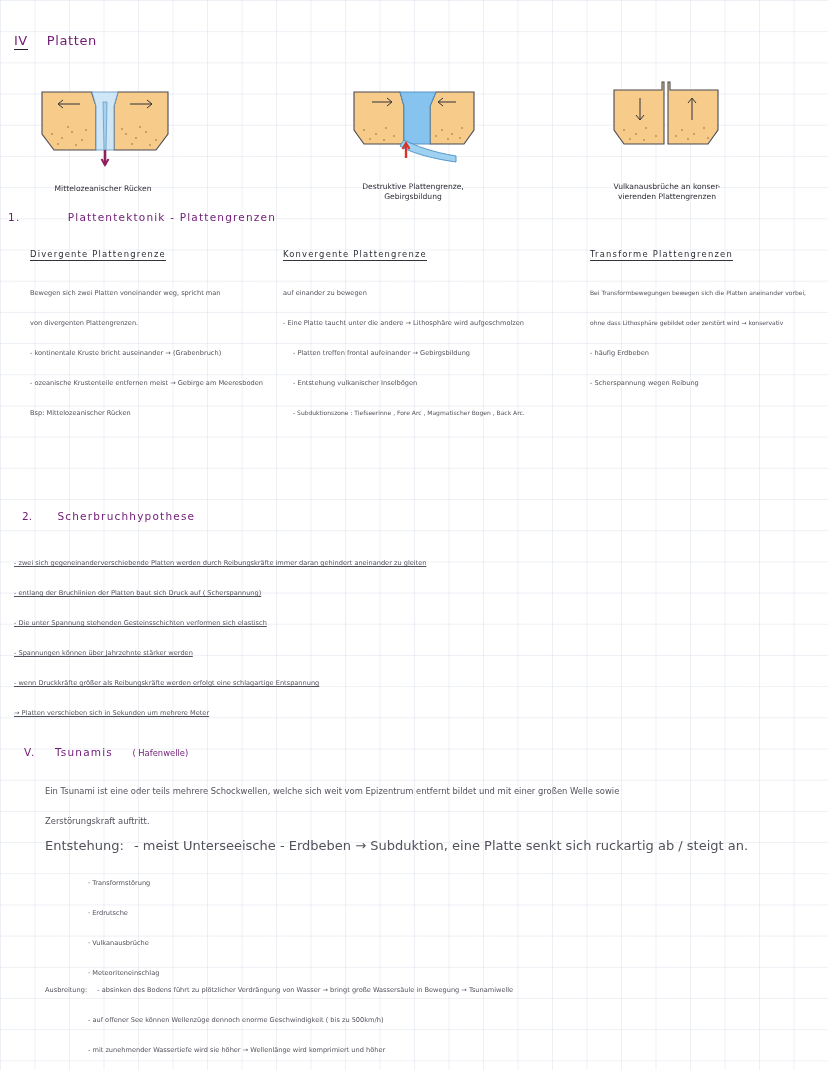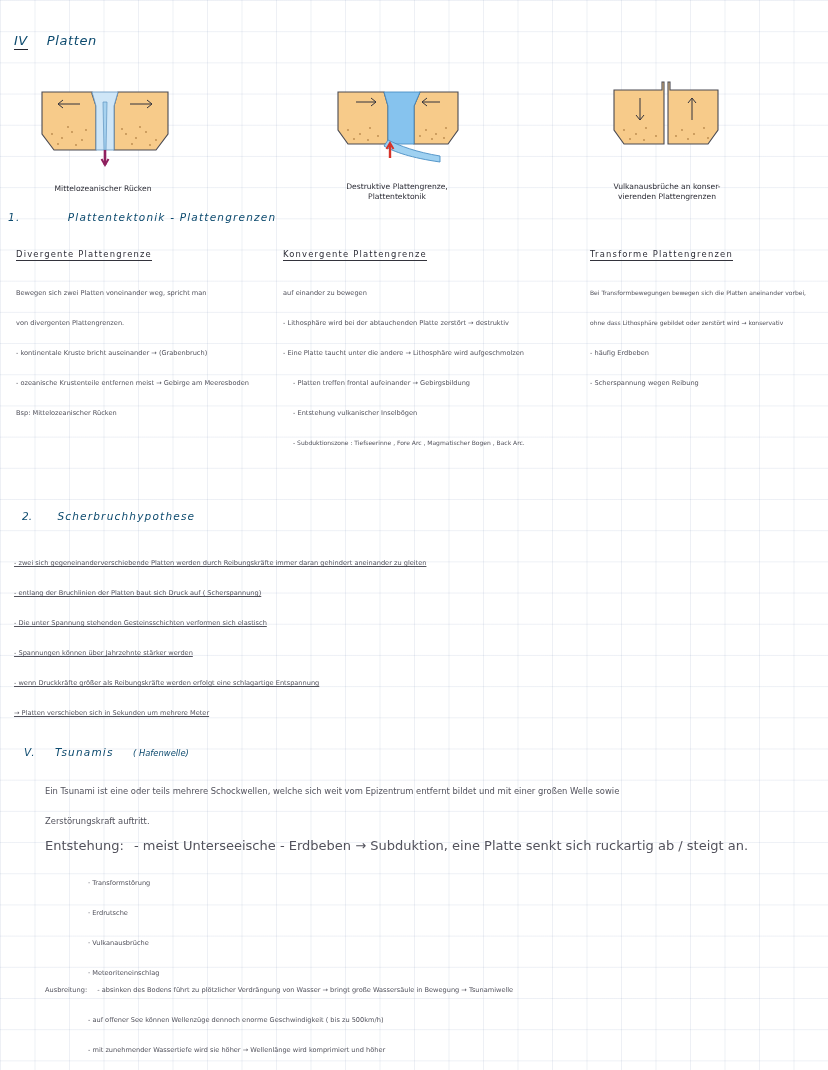--- a/index.html
+++ b/index.html
@@ -18,21 +18,21 @@
     position: absolute; inset: 0;
     background-image:
       linear-gradient(to right, rgba(120,140,180,0.13) 1px, transparent 1px),
       linear-gradient(to bottom, rgba(120,140,180,0.13) 1px, transparent 1px);
     background-size: 34.5px 31.2px;
     pointer-events: none;
     z-index: 0;
   }
   #page { position: absolute; inset:0; z-index: 1; }
 
-  .hw { font-family: "DejaVu Sans", sans-serif; color:#0c4a6e;font-style:italic; }
+  .hw { font-family: "DejaVu Sans", sans-serif; color:#701a75; }
   .abs { position: absolute; }
 
   
   .sec-num {
     font-size: 13px; letter-spacing: .5px;
     border-bottom: 1.2px solid #22222c; padding-bottom:1px;
     display:inline-block;
   }
   .h-title { font-size: 13px; letter-spacing:.6px; }
 
@@ -104,21 +104,21 @@
         <line x1="90" y1="32" x2="112" y2="32"></line>
         <polyline points="107,28 112,32 107,36"></polyline>
       </g>
 
       <path d="M65,78 L65,93" stroke="#8e1f5e" stroke-width="2.6"></path>
       <polyline points="61.5,87 65,93 68.5,87" fill="none" stroke="#8e1f5e" stroke-width="2"></polyline>
     </svg>
     <div class="cap" style="width:170px; margin-left:-22px; margin-top:12px;">Mittelozeanischer Rücken</div>
   </div>
 
-  <div class="abs" style="left:336px; top:72px;">
+  <div class="abs" style="left:352px; top:72px;">
     <svg width="125" height="100" viewBox="0 0 125 100">
 
       <path d="M2,20 L48,20 L52,34 L52,72 L12,72 L2,58 Z" fill="#f7cb8a" stroke="#4a4a52" stroke-width="1.1"></path>
 
       <path d="M84,20 L122,20 L122,58 L112,72 L78,72 L78,34 Z" fill="#f7cb8a" stroke="#4a4a52" stroke-width="1.1"></path>
 
       <path d="M48,20 L84,20 L78,34 L78,72 L52,72 L52,34 Z" fill="#86c3ee" stroke="#4a8fc4" stroke-width="0.9"></path>
 
       <path d="M52,68 C64,74 80,80 104,84 L104,90 C76,86 58,80 48,74 Z" fill="#9fd1f1" stroke="#4a8fc4" stroke-width="0.9"></path>
       <g fill="#b98a4d">
@@ -141,21 +141,21 @@
         <polyline points="35,26 40,30 35,34"></polyline>
         <line x1="104" y1="30" x2="86" y2="30"></line>
         <polyline points="91,26 86,30 91,34"></polyline>
       </g>
 
       <path d="M54,86 L54,72" stroke="#d6342a" stroke-width="2.4"></path>
       <polyline points="50.5,77 54,71 57.5,77" fill="none" stroke="#d6342a" stroke-width="2"></polyline>
     </svg>
     <div class="cap" style="width:170px; margin-left:-24px; margin-top:10px;">
       <div>Destruktive Plattengrenze,</div>
-      <div>Plattentektonik</div>
+      <div>Gebirgsbildung</div>
     </div>
   </div>
 
   <div class="abs" style="left:612px; top:72px;">
     <svg width="110" height="100" viewBox="0 0 110 100">
       <path d="M2,18 L50,18 L50,10 L52,10 L52,72 L12,72 L2,58 Z" fill="#f7cb8a" stroke="#4a4a52" stroke-width="1.1"></path>
       <path d="M56,10 L58,10 L58,18 L106,18 L106,58 L96,72 L56,72 Z" fill="#f7cb8a" stroke="#4a4a52" stroke-width="1.1"></path>
       <g fill="#b98a4d">
         <circle cx="12" cy="58" r="0.9"></circle>
           <circle cx="24" cy="62" r="0.9"></circle>
@@ -181,36 +181,35 @@
       <div>Vulkanausbrüche an konser-</div>
       <div>vierenden Plattengrenzen</div>
     </div>
   </div>
 
   <div class="abs hw row t11" style="left:8px; top:211px;">
     <span class="sp1">1.</span>
     <span class="sp1" style="margin-left:16px;padding-left:28px;">Plattentektonik  -  Plattengrenzen</span>
   </div>
 
-  <div class="abs" style="left:16px; top:242px; width:250px;">
+  <div class="abs" style="left:30px; top:242px; width:250px;">
     <div class="t9 u sp1">Divergente    Plattengrenze</div>
     <div class="t7 fuzz" style="margin-top:17px; line-height:30px;">
       <div class="row">Bewegen  sich  zwei  Platten  voneinander  weg,  spricht man</div>
       <div class="row">von   divergenten   Plattengrenzen.</div>
       <div class="row">- kontinentale    Kruste  bricht   auseinander  →  (Grabenbruch)</div>
       <div class="row">- ozeanische   Krustenteile   entfernen   meist  →  Gebirge  am  Meeresboden</div>
       <div class="row">Bsp:   Mittelozeanischer   Rücken</div>
     </div>
   </div>
 
   <div class="abs" style="left:283px; top:242px; width:290px;">
     <div class="t9 u sp1">Konvergente   Plattengrenze</div>
     <div class="t7 fuzz" style="margin-top:17px; line-height:30px;">
       <div class="row">auf  einander    zu   bewegen</div>
-      <div class="row">- Lithosphäre  wird  bei  der  abtauchenden   Platte  zerstört  →  destruktiv</div>
       <div class="row">- Eine   Platte   taucht  unter  die  andere →  Lithosphäre  wird  aufgeschmolzen</div>
       <div class="row" style="padding-left:10px;">-   Platten   treffen   frontal   aufeinander  →  Gebirgsbildung</div>
       <div class="row" style="padding-left:10px;">-  Entstehung   vulkanischer   Inselbögen</div>
       <div class="row t6" style="padding-left:10px;">-  Subduktionszone : Tiefseerinne , Fore Arc , Magmatischer Bogen , Back  Arc.</div>
     </div>
   </div>
 
   <div class="abs" style="left:590px; top:242px; width:240px;">
     <div class="t9 u sp1">Transforme      Plattengrenzen</div>
     <div class="t6 fuzz" style="margin-top:17px; line-height:30px;">

